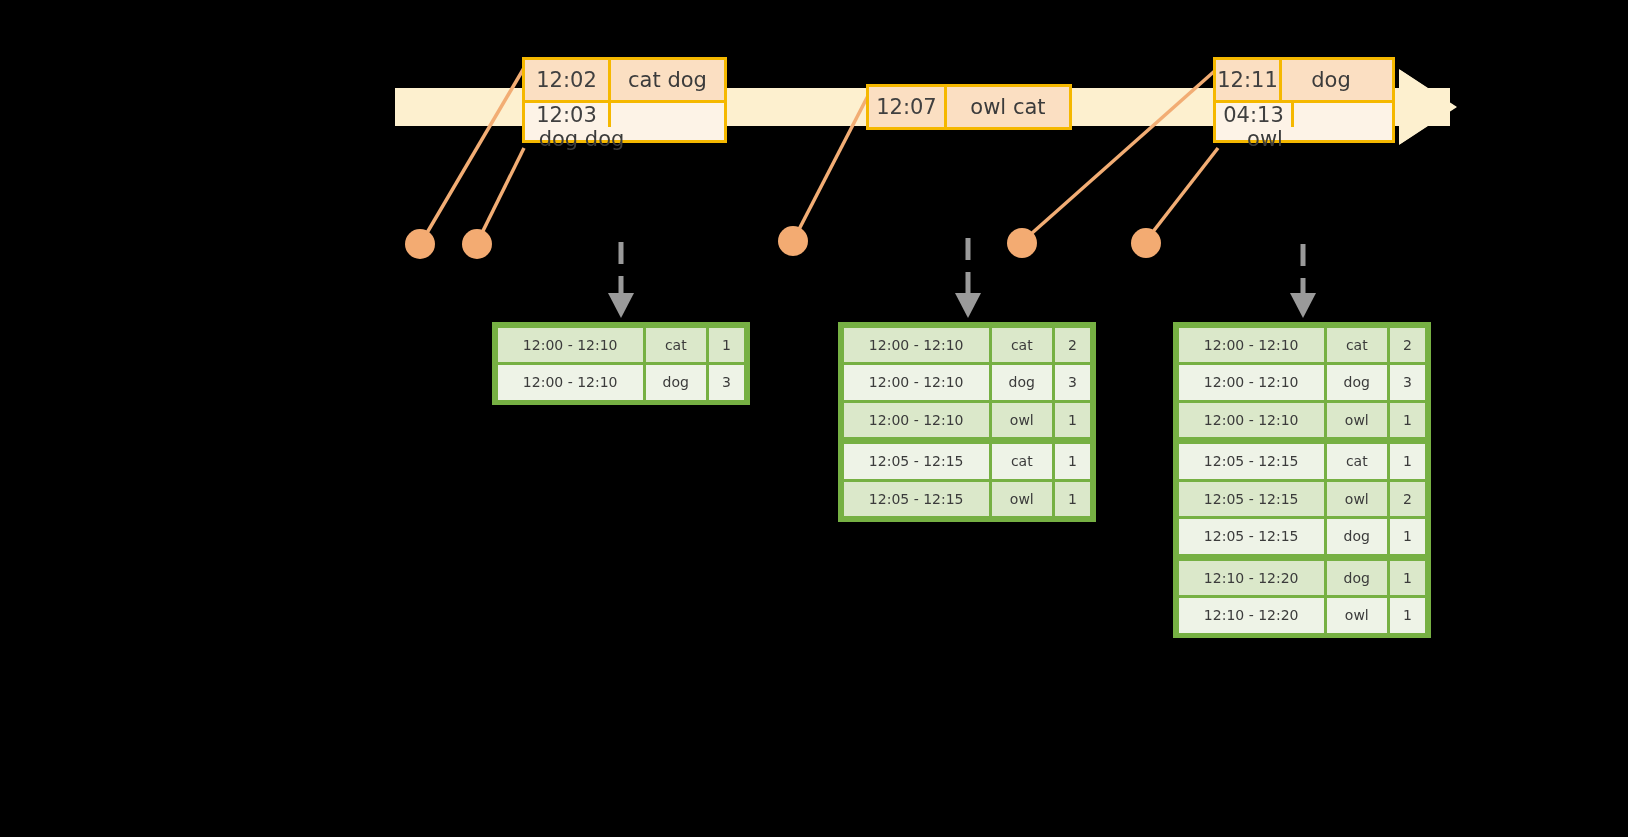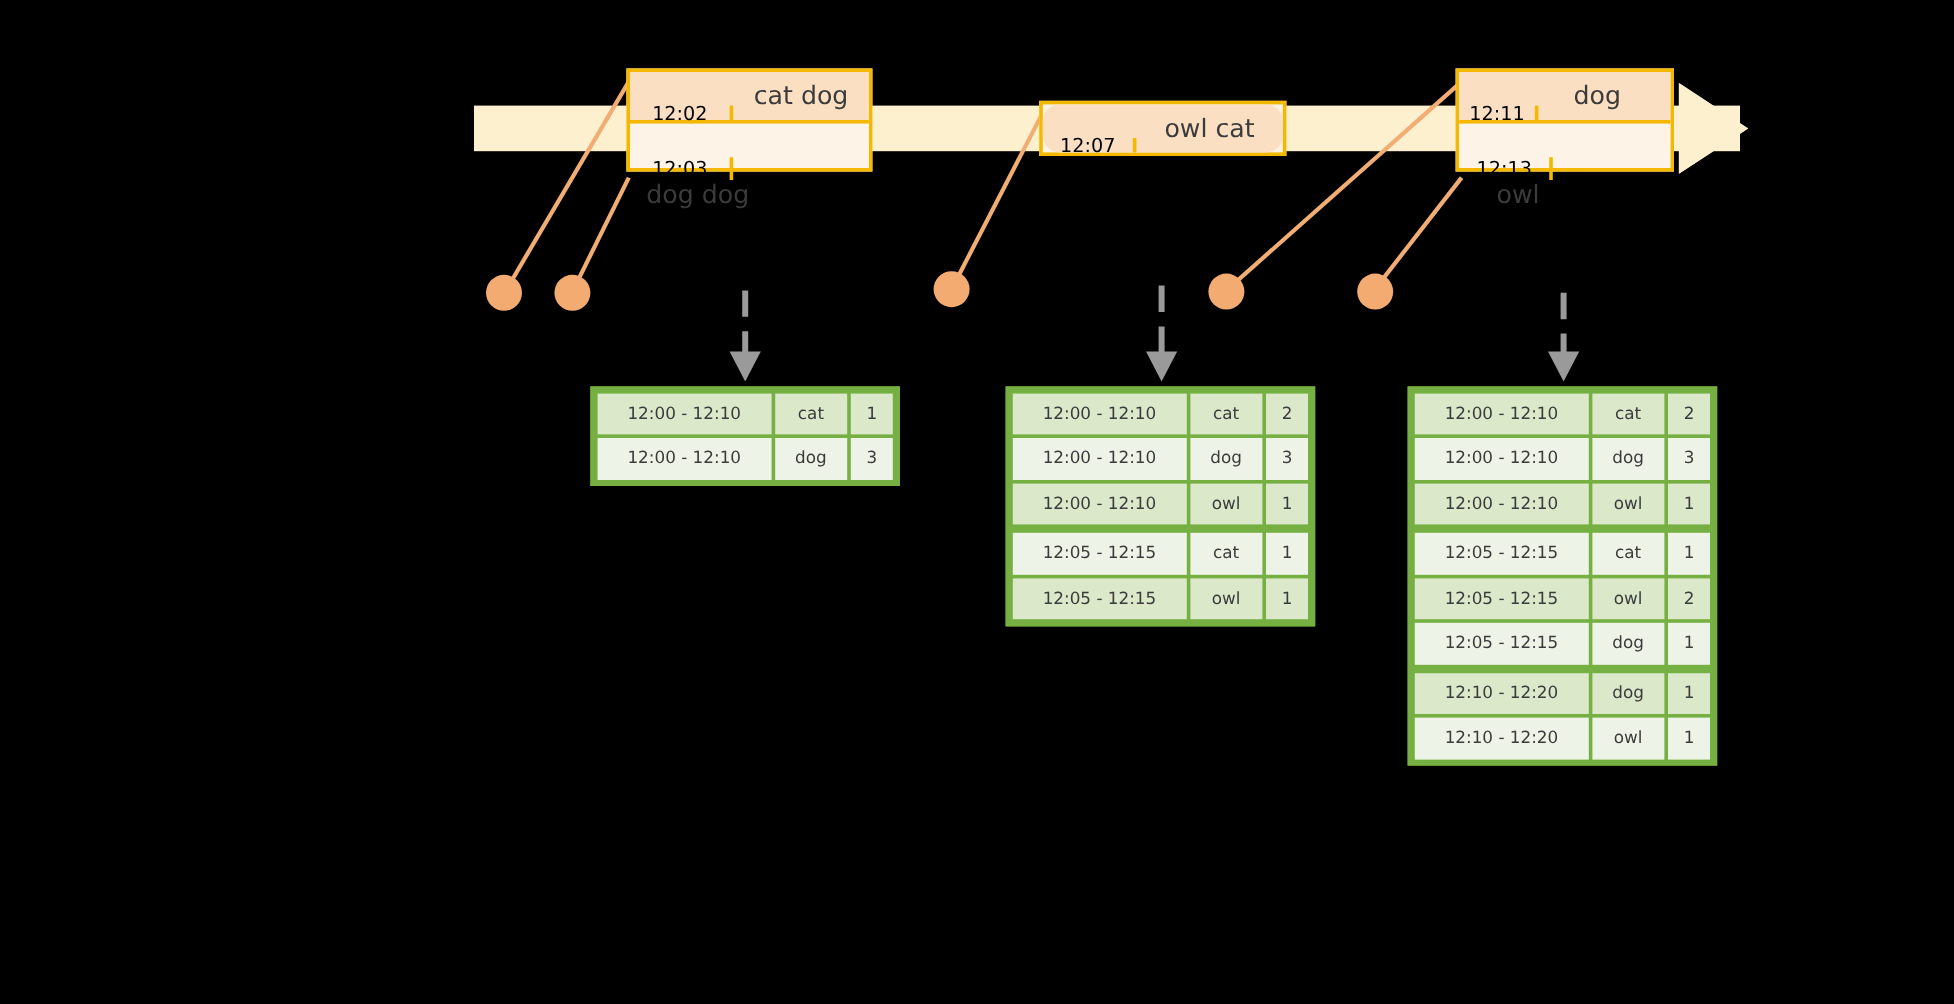--- a/index.html
+++ b/index.html
@@ -10,21 +10,21 @@
 
   
   .evt-group{position:absolute;border:3px solid #f5b800;box-sizing:border-box;
              background:#fdf3e3;}
   .evt-row{display:flex;height:40px;box-sizing:border-box;}
   .evt-row.shaded{background:#fbdfc2;}
   .evt-row.plain{background:#fdf3e7;}
   .evt-row + .evt-row{border-top:3px solid #f5b800;flex-direction:column;}
   .evt-time{display:flex;align-items:center;justify-content:center;
             border-right:3px solid #f5b800;box-sizing:border-box;
-            font-size:16px;color:#000000;margin-top:28px;}
+            font-size:21px;color:#404040;}
   .evt-words{display:flex;align-items:center;justify-content:center;
              box-sizing:border-box;font-size:21px;color:#3b3b3b;}
 
   
   .res-table{position:absolute;border:4px solid #76b043;box-sizing:border-box;
              background:#76b043;}
   .res-row{display:flex;height:37.5px;box-sizing:border-box;}
   .res-row.shaded .cell{background:#dbe8ca;}
   .res-row.plain  .cell{background:#eef3e7;}
   .cell{display:flex;align-items:center;justify-content:center;
@@ -80,33 +80,33 @@
       <div class="evt-time" style="width:86px">12:02</div>
       <div class="evt-words" style="width:113px">cat dog</div>
     </div>
     <div class="evt-row plain">
       <div class="evt-time" style="width:86px">12:03</div>
       <div class="evt-words" style="width:113px">dog dog</div>
     </div>
   </div>
 
   <div class="evt-group" style="left:866px;top:84px;width:206px;height:46px;">
-    <div class="evt-row shaded" style="height:40px;border-radius:14px;">
+    <div class="evt-row shaded" style="height:40px;">
       <div class="evt-time" style="width:87px">12:07</div>
       <div class="evt-words" style="width:137px">owl cat</div>
     </div>
   </div>
 
   <div class="evt-group" style="left:1213px;top:57px;width:182px;height:86px;">
     <div class="evt-row shaded">
       <div class="evt-time" style="width:66px">12:11</div>
       <div class="evt-words" style="width:98px">dog</div>
     </div>
     <div class="evt-row plain">
-      <div class="evt-time" style="width:78px">12:13</div>
+      <div class="evt-time" style="width:78px">04:13</div>
       <div class="evt-words" style="width:98px">owl</div>
     </div>
   </div>
 
   <div class="res-table" style="left:492px;top:322px;width:258px;">
     <div class="res-row shaded">
       <div class="cell c-window" style="width:146px">12:00 - 12:10</div>
       <div class="cell c-key" style="width:60px">cat</div>
       <div class="cell c-count" style="width:36px">1</div>
     </div>

